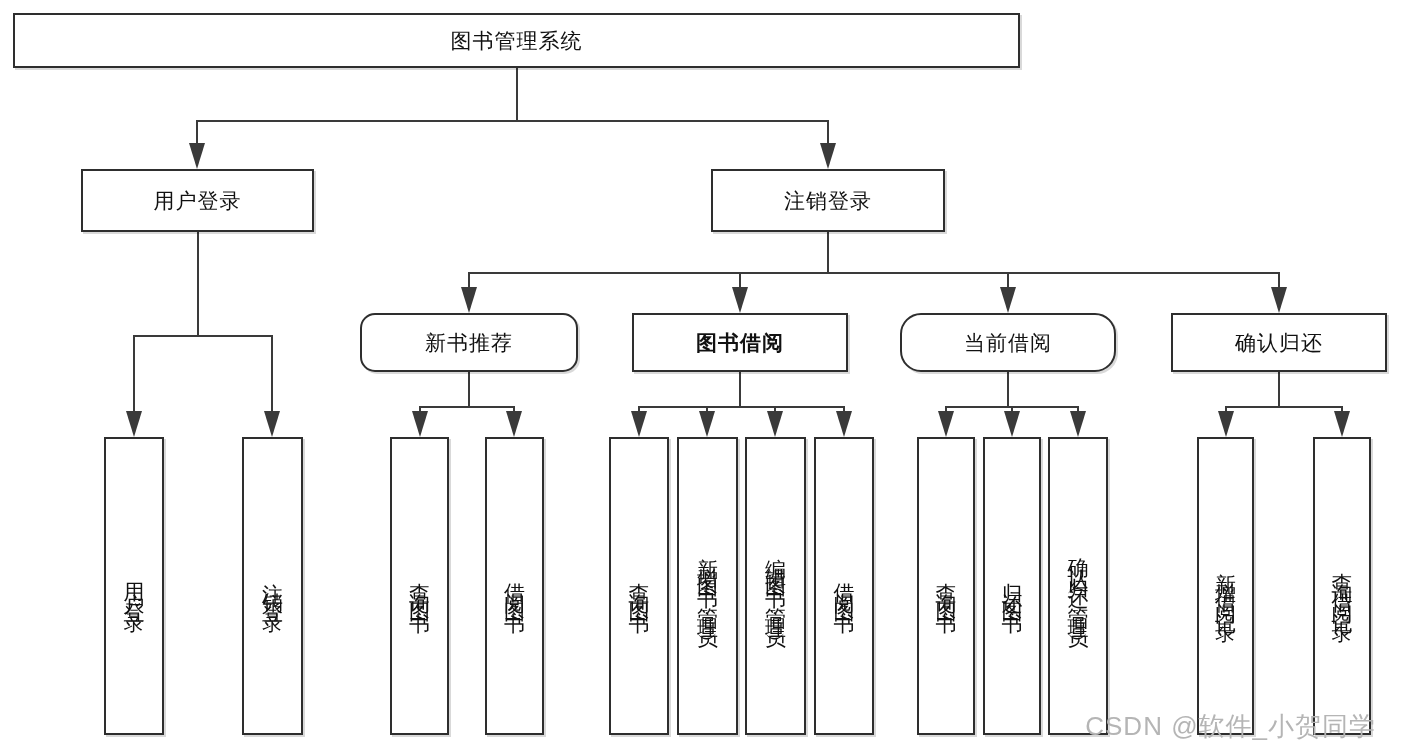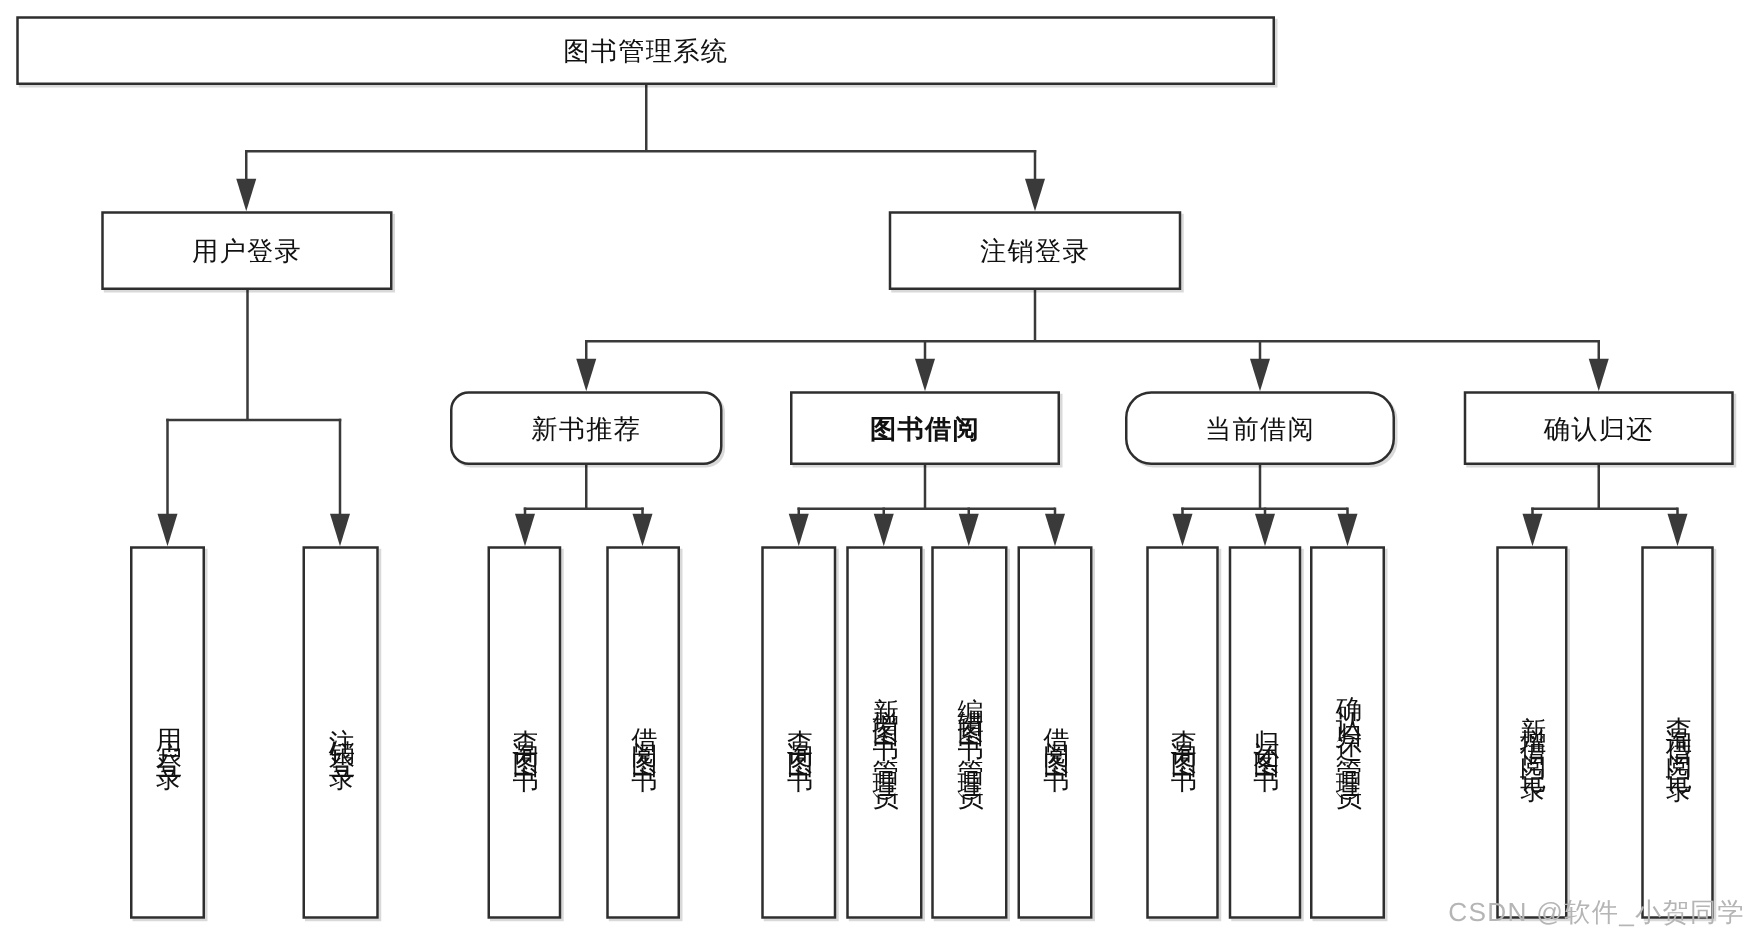--- a/index.html
+++ b/index.html
@@ -47,22 +47,22 @@
   .vline{position:absolute;width:2px;background:var(--line);z-index:1;}
   .hline{position:absolute;height:2px;background:var(--line);z-index:1;}
   .arrow{
     position:absolute;width:0;height:0;z-index:1;
     border-left:8px solid transparent;
     border-right:8px solid transparent;
     border-top:26px solid var(--line);
   }
   .watermark{
     position:absolute;
-    right:9px;bottom:3px;
-    font-size:21px;
+    right:29px;bottom:3px;
+    font-size:26px;
     color:var(--wm);
     z-index:5;
     letter-spacing:1px;
     margin-left:42px;
   }
 </style>
 </head>
 <body>
 
 <div class="canvas">

